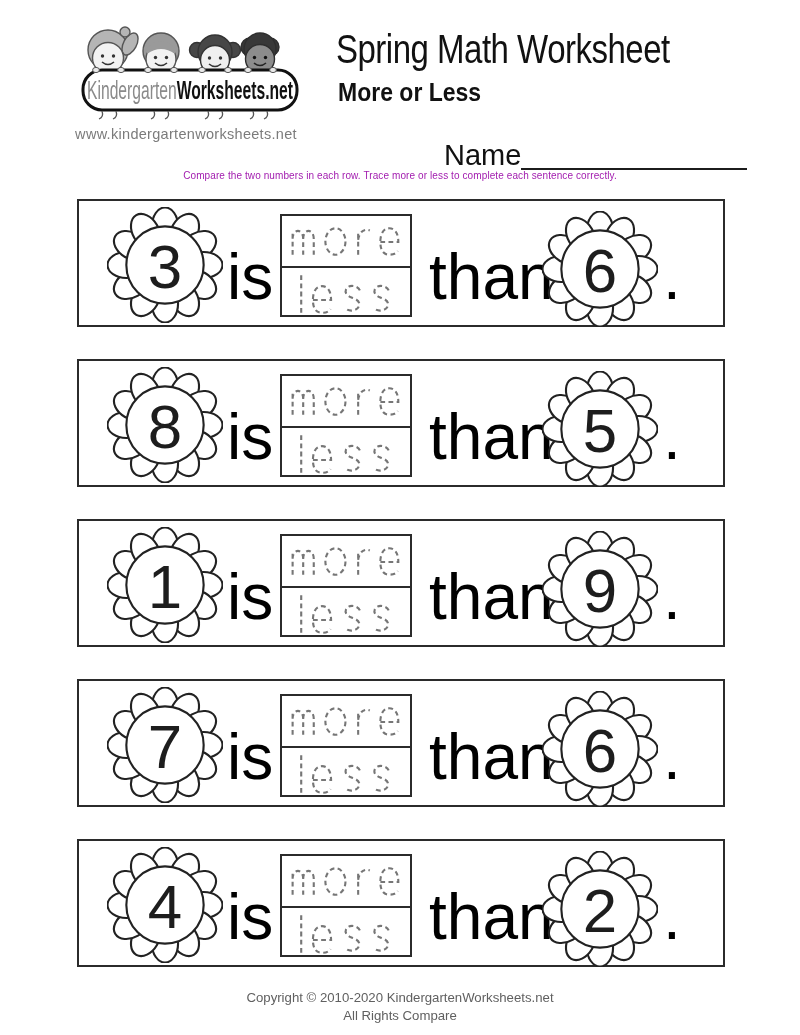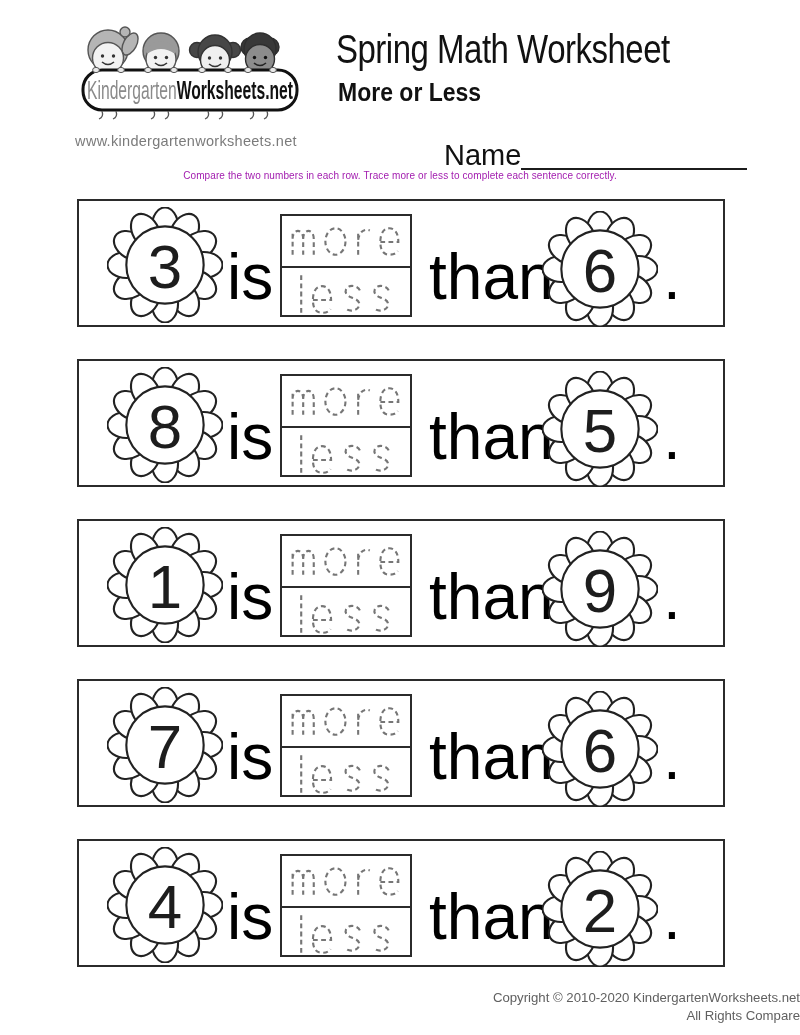--- a/index.html
+++ b/index.html
@@ -5,21 +5,21 @@
   * { margin:0; padding:0; box-sizing:border-box; }
   html,body { width:800px; height:1035px; }
   body {
     position:relative; background:#ffffff; overflow:hidden;
     font-family:"Liberation Sans", sans-serif; color:#1a1a1a;
   }
 
   
   .logo-wrap { position:absolute; left:64px; top:20px; width:244px; }
   .logo-svg  { display:block; width:244px; height:106px; }
-  .logo-url  { width:244px; text-align:center; font-size:14.5px; color:#7b7b7b; margin-top:7px; letter-spacing:.3px; }
+  .logo-url  { width:244px; text-align:center; font-size:14.5px; color:#7b7b7b; margin-top:0px; letter-spacing:.3px; }
 
   .title    { position:absolute; left:336px; top:26px; font-size:33px; letter-spacing:-.5px;
               transform:scaleY(1.22); transform-origin:top left; color:#111; white-space:nowrap; }
   .subtitle { position:absolute; left:338px; top:78px; font-size:23px; font-weight:600;
               transform:scaleY(1.1); transform-origin:top left; color:#111; }
 
   .name-row  { position:absolute; left:444px; top:132px; width:303px; height:38px;
                display:flex; align-items:flex-end; }
   .name-label{ font-size:29px; color:#111; line-height:1; }
   .name-line { flex:1; border-bottom:2.5px solid #1c1c1c; height:100%; }
@@ -44,21 +44,21 @@
   .word.dot  { left:584px; }
 
   .trace-box { position:absolute; left:201px; top:13px; width:132px; height:103px;
                border:2px solid #2b2b2b; background:#fff; }
   .trace-cell { width:128px; height:50px; display:flex; align-items:center; justify-content:center; }
   .trace-cell.bottom { height:49px; border-top:2px solid #2b2b2b; }
   .trace-word { display:block; fill:none; stroke:#767676; stroke-width:2;
                 stroke-dasharray:4.5 3.2; stroke-linecap:butt; }
 
   
-  .footer { position:absolute; left:0; top:989px; width:800px; text-align:right;
+  .footer { position:absolute; left:0; top:989px; width:800px; text-align:center;
             color:#606060; font-size:13.2px; line-height:1.4; }
 
   .hidden-defs { position:absolute; width:0; height:0; overflow:hidden; }
 </style>
 </head>
 <body>
 
 <svg class="hidden-defs" aria-hidden="true">
   <defs>
     <g id="flower-ring" fill="#ffffff" stroke="#222222" stroke-width="2.2">

